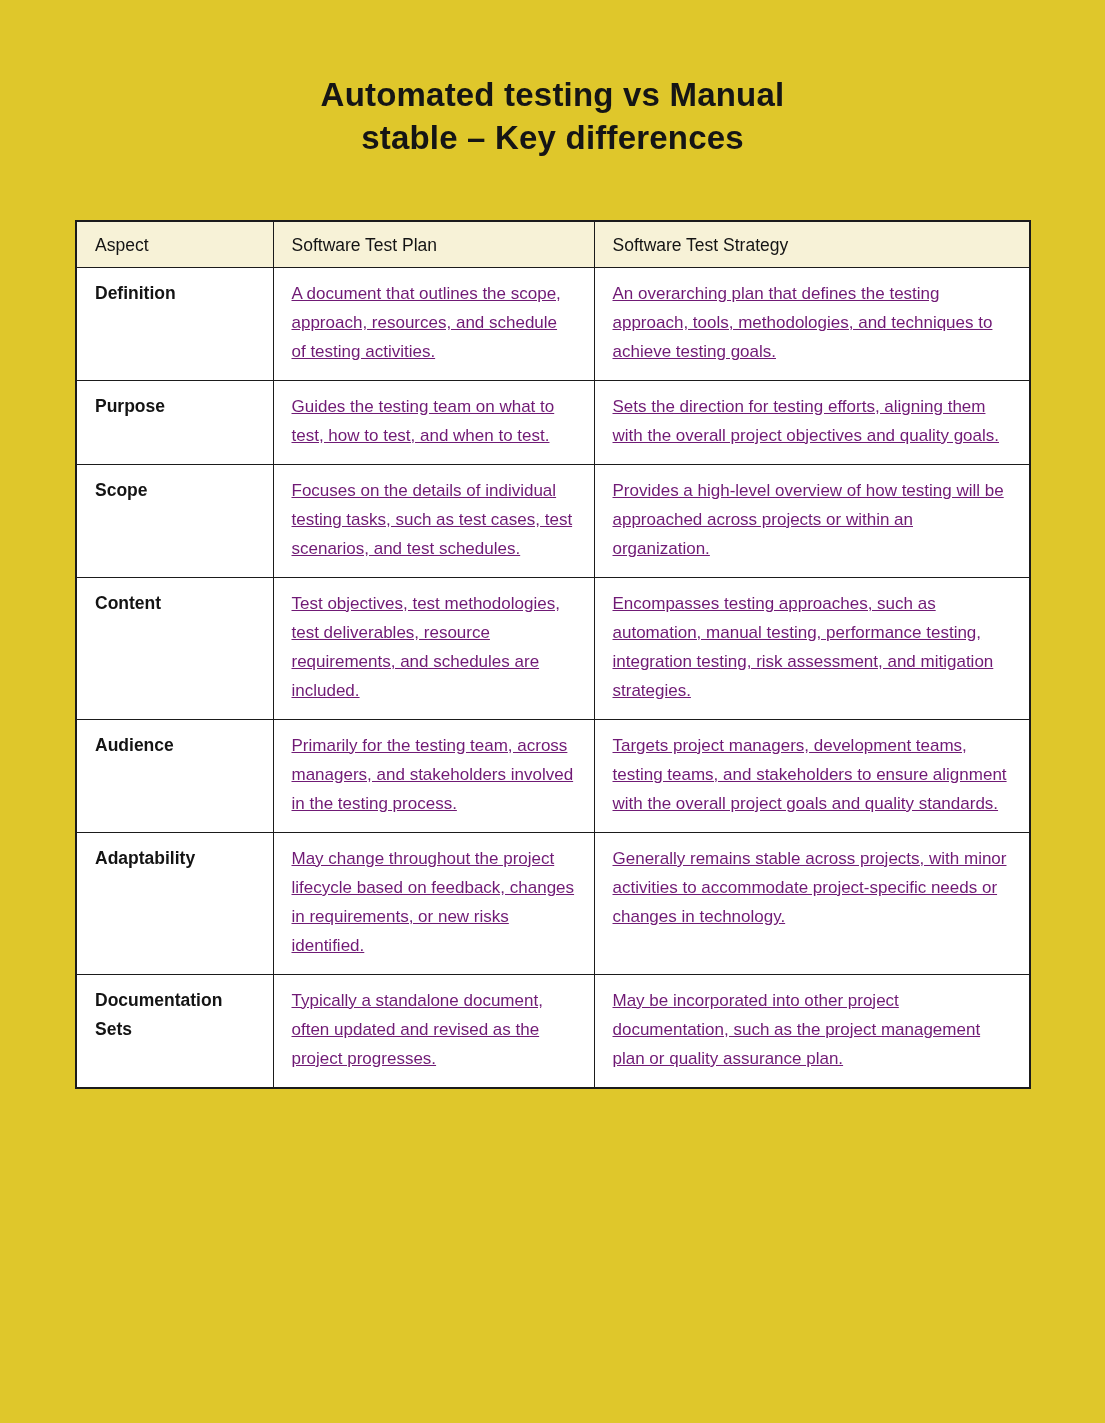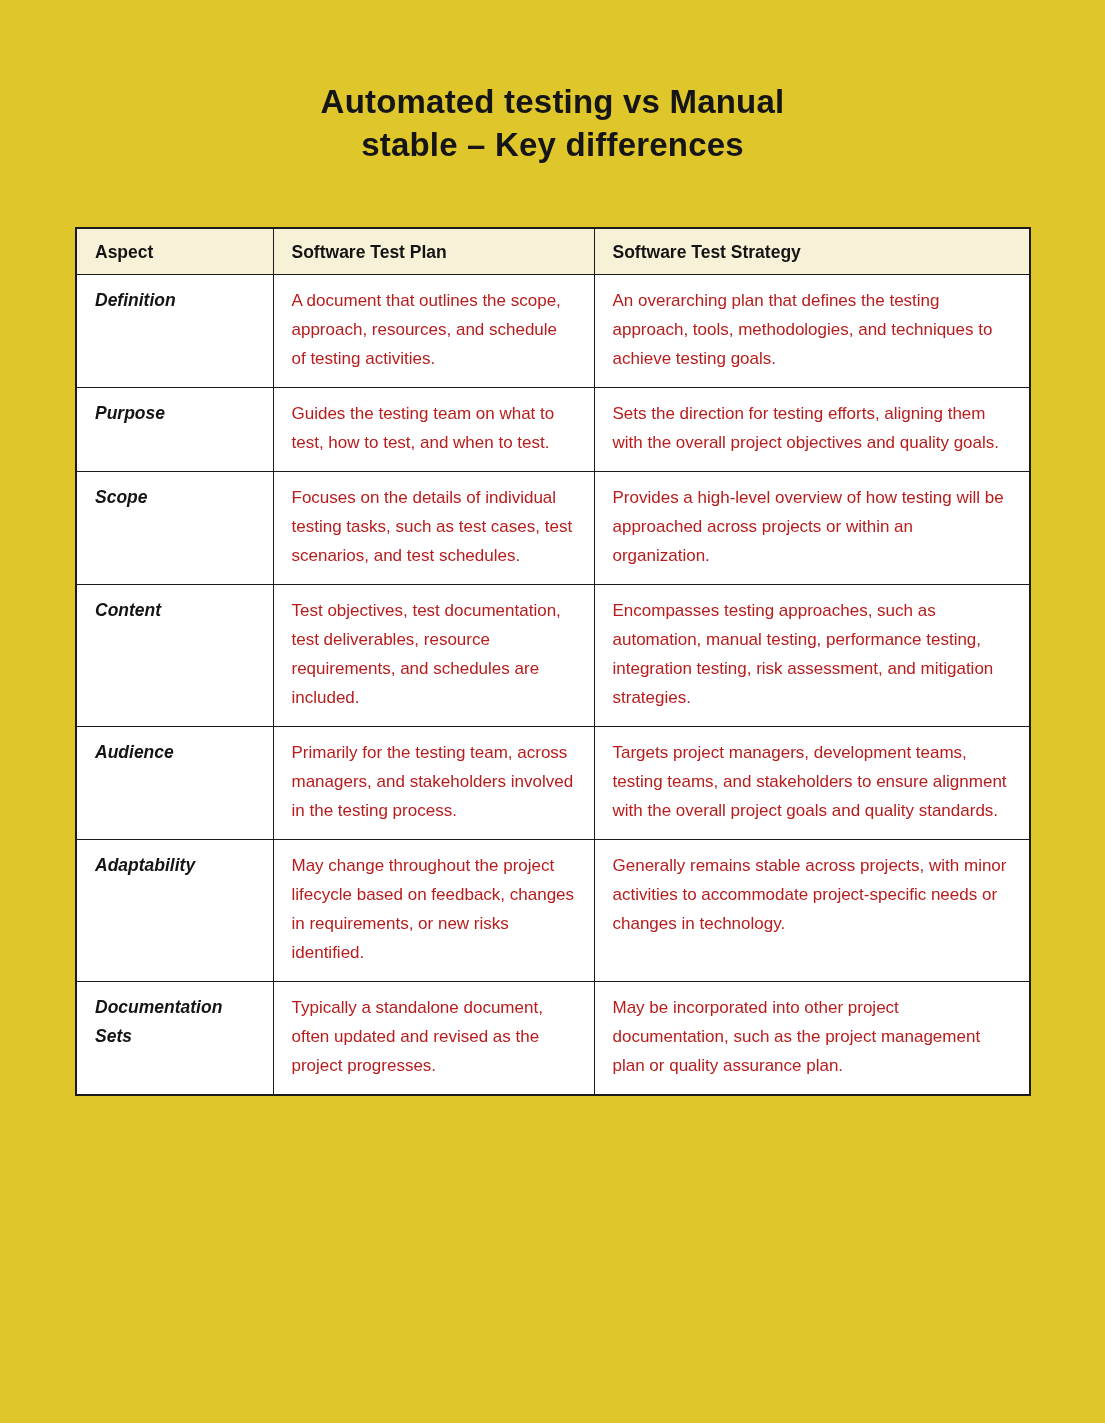--- a/index.html
+++ b/index.html
@@ -10,21 +10,21 @@
   .page {
     position: relative;
     width: 1105px;
     height: 1423px;
     background: #dfc72b;
     box-sizing: border-box;
     font-family: "Liberation Sans", sans-serif;
     overflow: hidden;
   }
   .title {
-    margin: 7px;
+    margin: 0;
     padding-top: 74px;
     text-align: center;
     font-size: 33px;
     line-height: 1.3;
     font-weight: 700;
     color: #151515;
     letter-spacing: 0.2px;
   }
   table.comparison {
     border-collapse: collapse;
@@ -39,41 +39,41 @@
   col.c-strategy { width: 436px; }
   th, td {
     border: 1px solid #1b1b1b;
     vertical-align: top;
     text-align: left;
     box-sizing: border-box;
   }
   thead th {
     background: #f7f2d7;
     font-size: 17.5px;
-    font-weight: 700;
+    font-weight: 400;
     color: #141414;
     padding: 12px 18px 11px 18px;
     line-height: 22px;
   }
   tbody th {
     background: #ffffff;
     font-size: 17.5px;
     font-weight: 700;
     color: #141414;
     padding: 11px 18px 14px 18px;
     line-height: 29px;
-    font-style: italic;
   }
   tbody td {
     background: #ffffff;
     font-size: 17px;
     font-weight: 400;
-    color: #b91c1c;
+    color: #701a75;
     padding: 11px 18px 14px 18px;
     line-height: 29px;
+    text-decoration: underline;
   }
 </style>
 </head>
 <body>
 
 <div class="page">
   <h1 class="title">
     <span>Automated testing vs Manual</span><br>
     <span>stable – Key differences</span>
   </h1>
@@ -102,21 +102,21 @@
           <td>Guides the testing team on what to test, how to test, and when to test.</td>
           <td>Sets the direction for testing efforts, aligning them with the overall project objectives and quality goals.</td>
         </tr>
         <tr>
           <th>Scope</th>
           <td>Focuses on the details of individual testing tasks, such as test cases, test scenarios, and test schedules.</td>
           <td>Provides a high-level overview of how testing will be approached across projects or within an organization.</td>
         </tr>
         <tr>
           <th>Content</th>
-          <td>Test objectives, test documentation, test deliverables, resource requirements, and schedules are included.</td>
+          <td>Test objectives, test methodologies, test deliverables, resource requirements, and schedules are included.</td>
           <td>Encompasses testing approaches, such as automation, manual testing, performance testing, integration testing, risk assessment, and mitigation strategies.</td>
         </tr>
         <tr>
           <th>Audience</th>
           <td>Primarily for the testing team, across managers, and stakeholders involved in the testing process.</td>
           <td>Targets project managers, development teams, testing teams, and stakeholders to ensure alignment with the overall project goals and quality standards.</td>
         </tr>
         <tr>
           <th>Adaptability</th>
           <td>May change throughout the project lifecycle based on feedback, changes in requirements, or new risks identified.</td>

